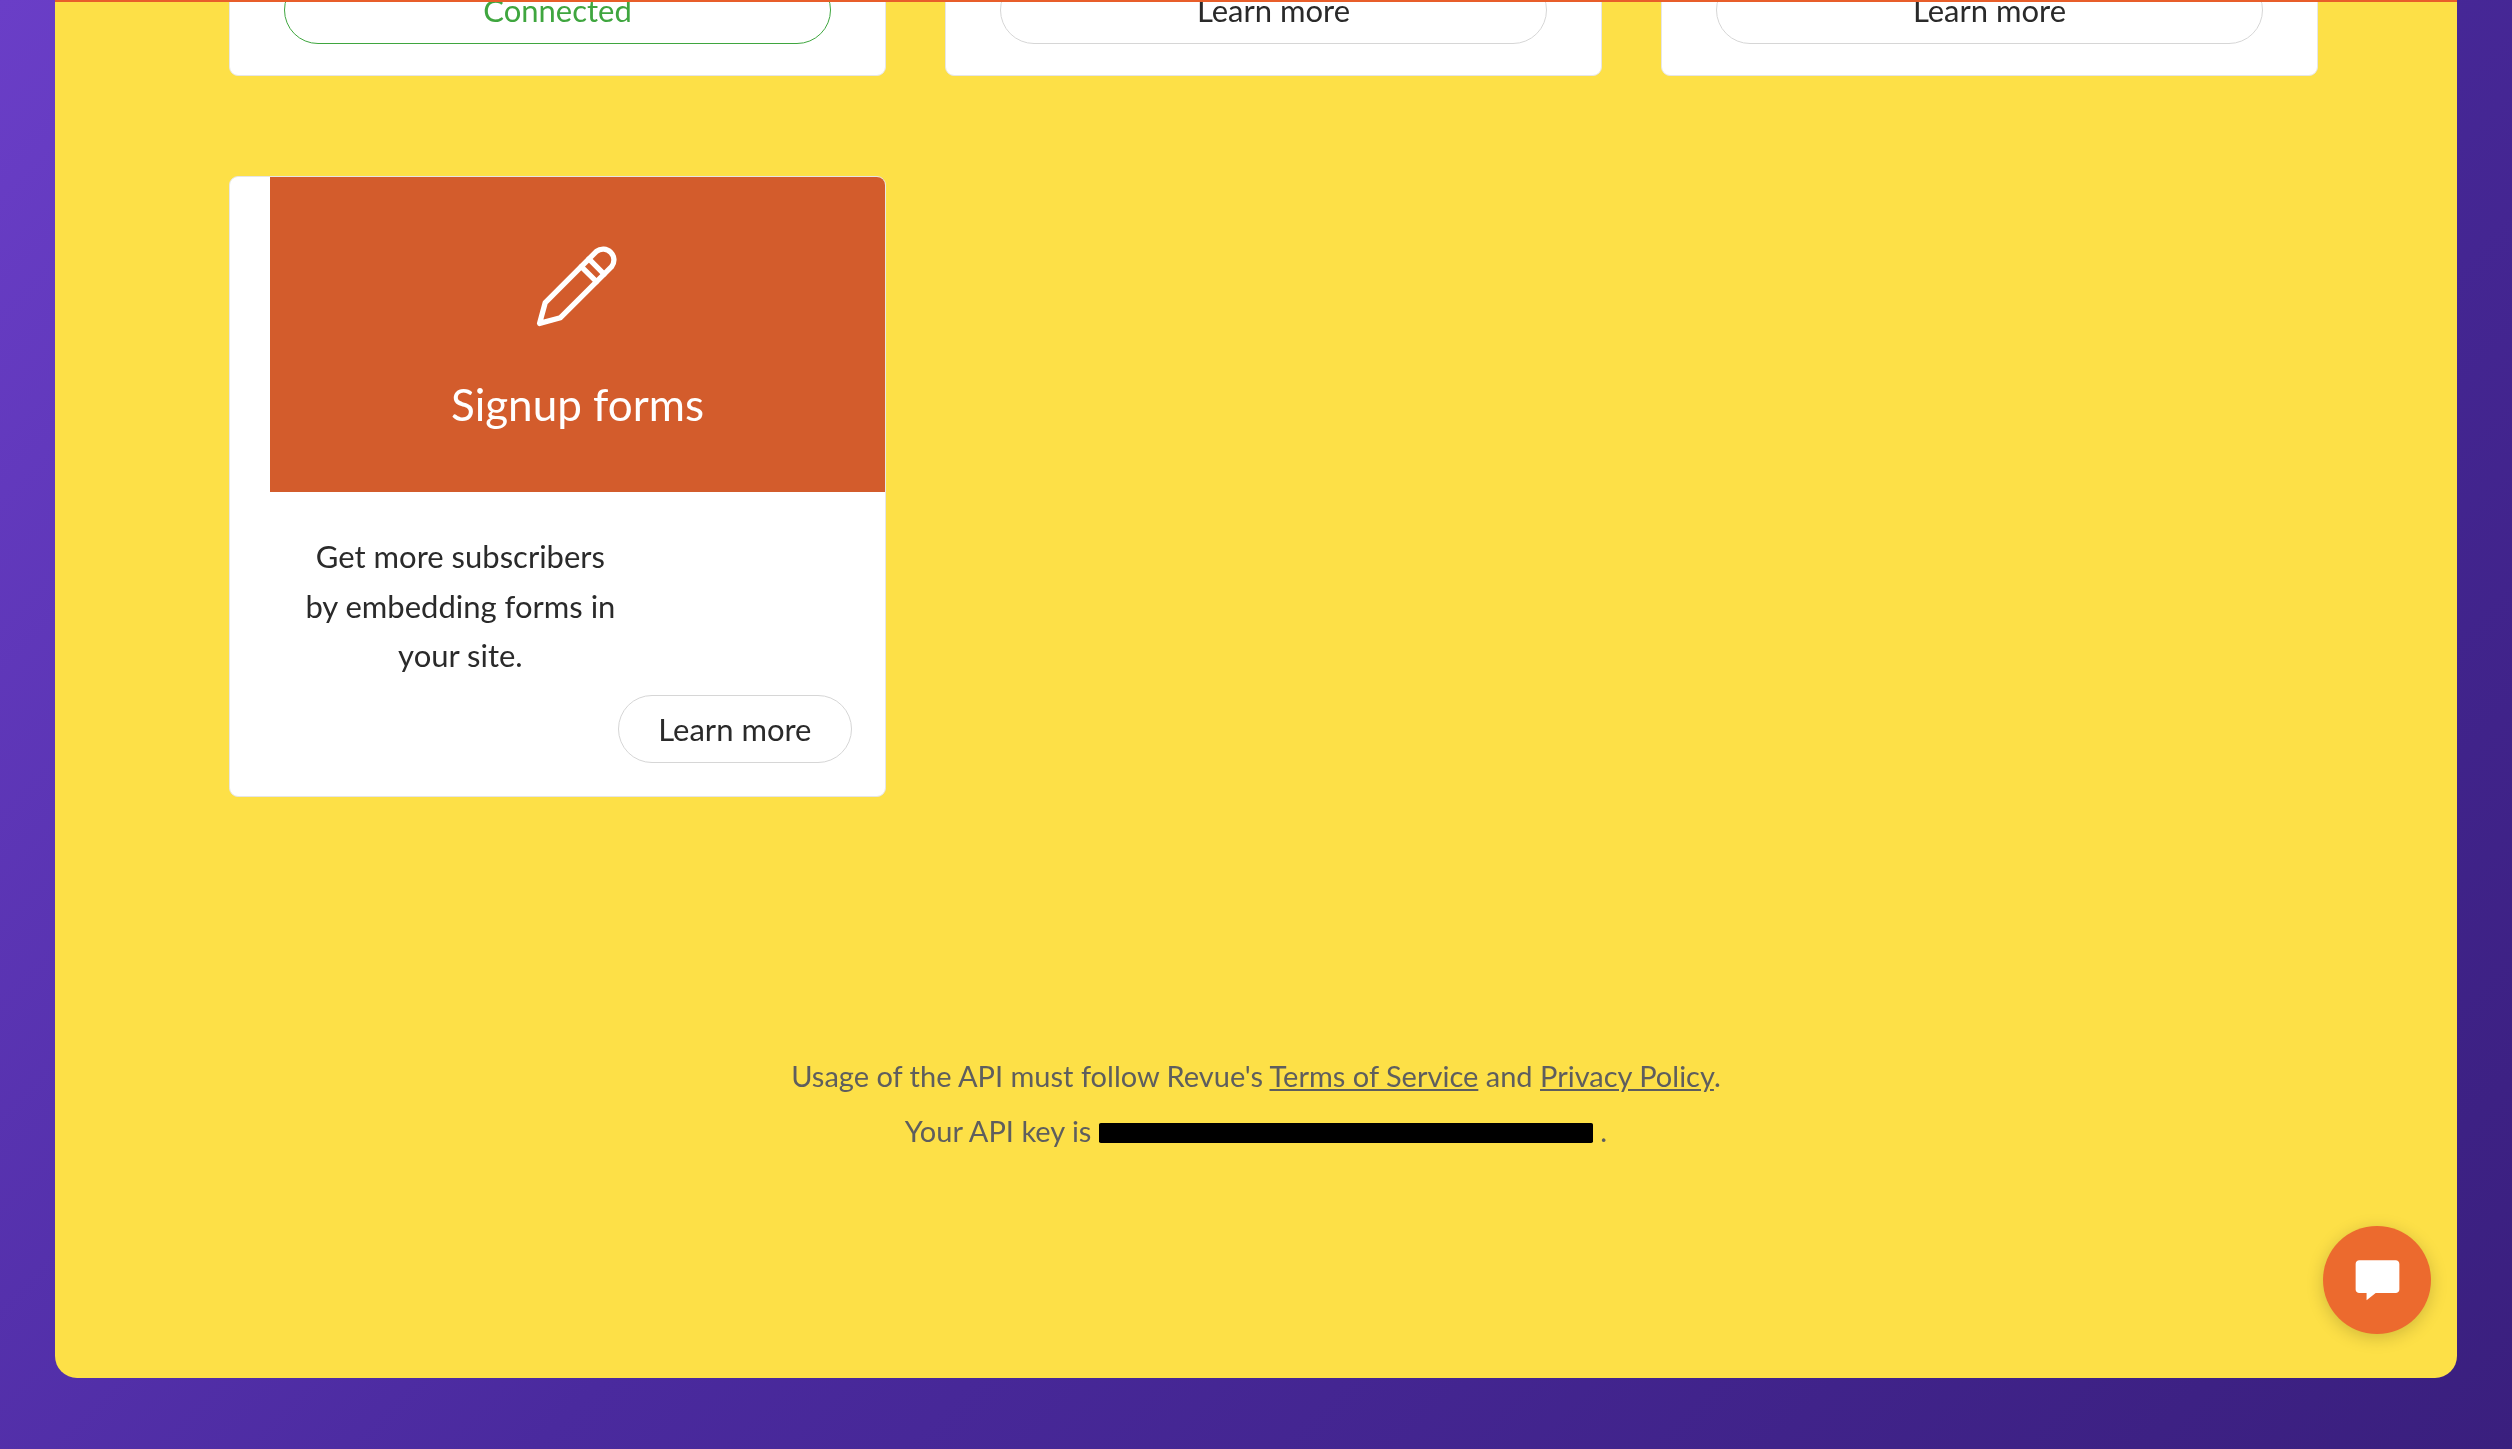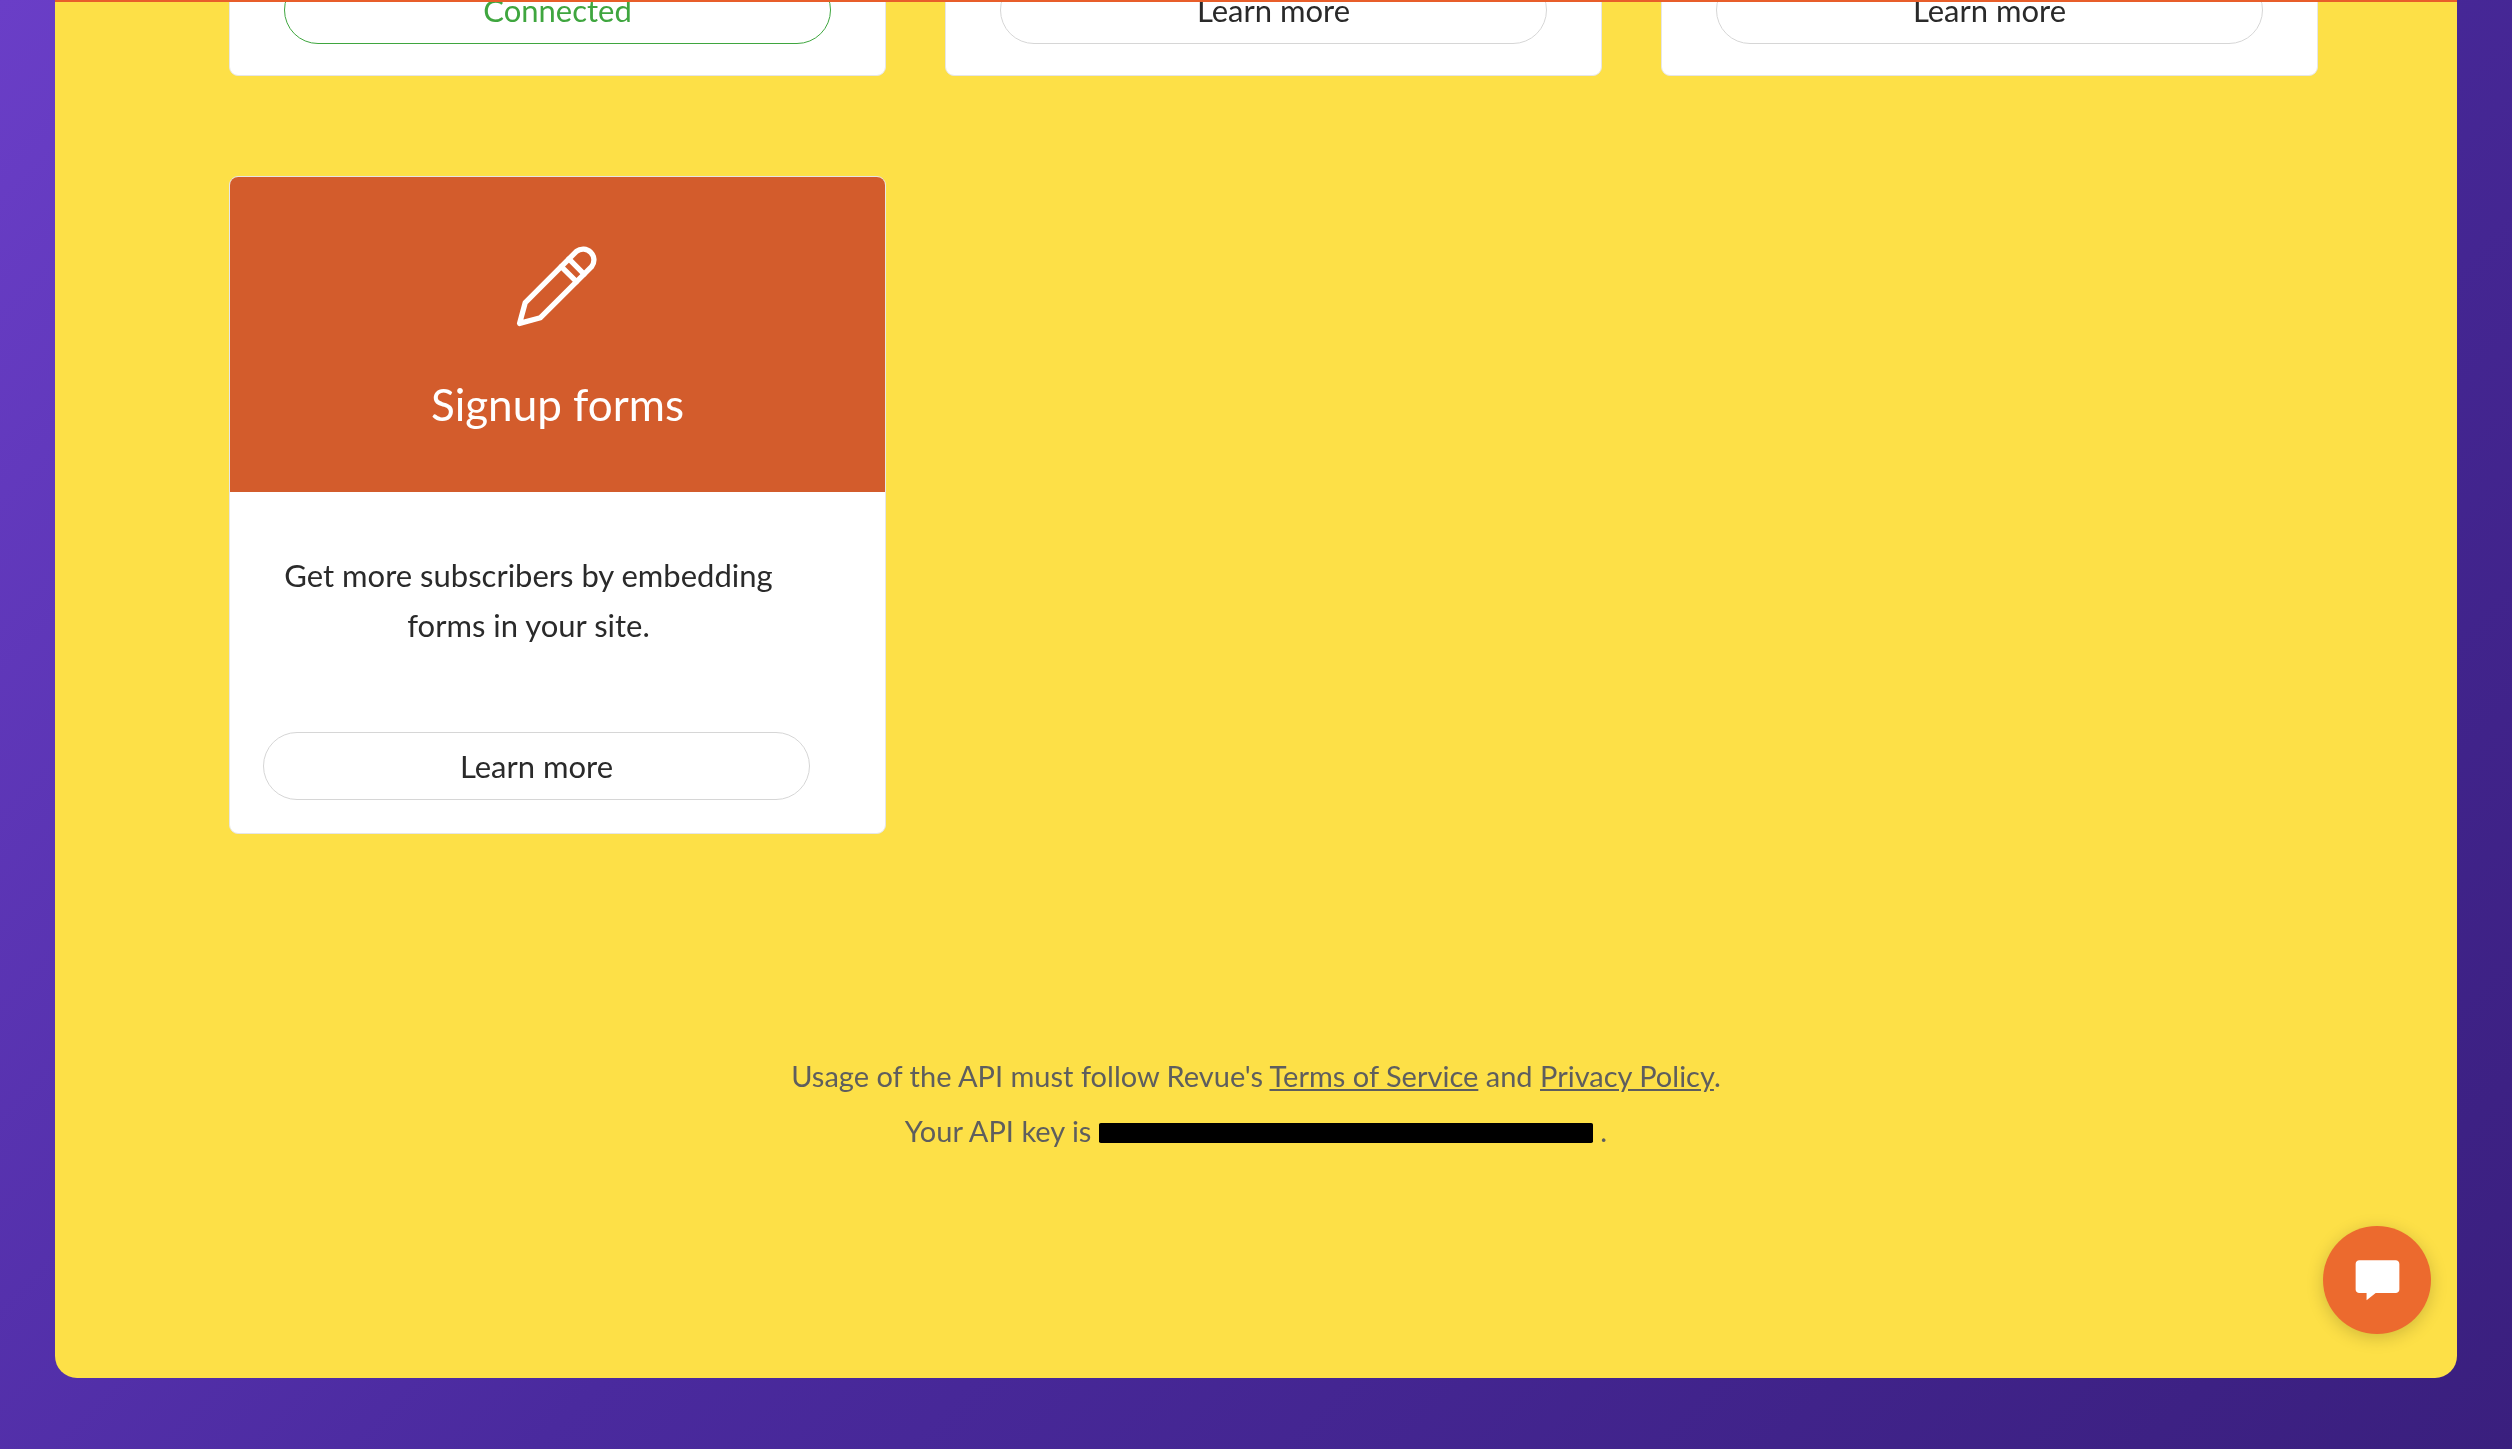--- a/index.html
+++ b/index.html
@@ -66,20 +66,21 @@
     position: absolute;
     left: 174px;
     top: 174px;
   }
   .signup-card {
     width: 657px;
     background: #fff;
     border: 0.9px solid #e6e6e6;
     border-radius: 9.1px;
     overflow: hidden;
+    padding-left: 40px;
   }
   .signup-header {
     background: #d35c2c;
     height: 315px;
     display: flex;
     flex-direction: column;
     align-items: center;
     justify-content: center;
     color: #fff;
     gap: 44px;
@@ -89,23 +90,22 @@
     height: 91px;
   }
   .signup-title {
     font-size: 44px;
     font-weight: 400;
     color: #fff;
   }
   .signup-body {
     padding: 40px 33px 33px 33px;
     display: flex;
-    flex-direction: column;
-    align-items: flex-start;
-    margin-top: 19px;
+    flex-direction: row;
+    align-items: flex-end;
   }
   .signup-desc {
     font-size: 31px;
     color: #2a2a2a;
     text-align: center;
     line-height: 1.6;
     max-width: 531px;
     margin-bottom: 82px;
   }
   .footer-text {

